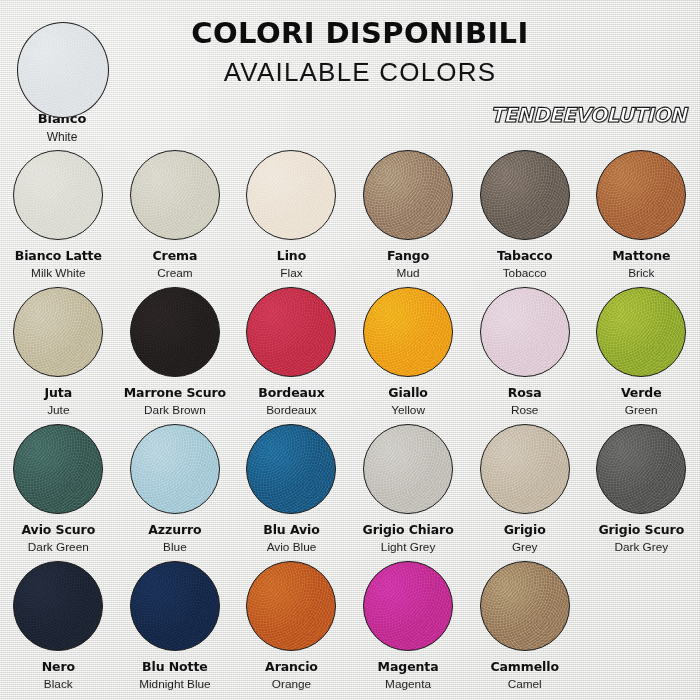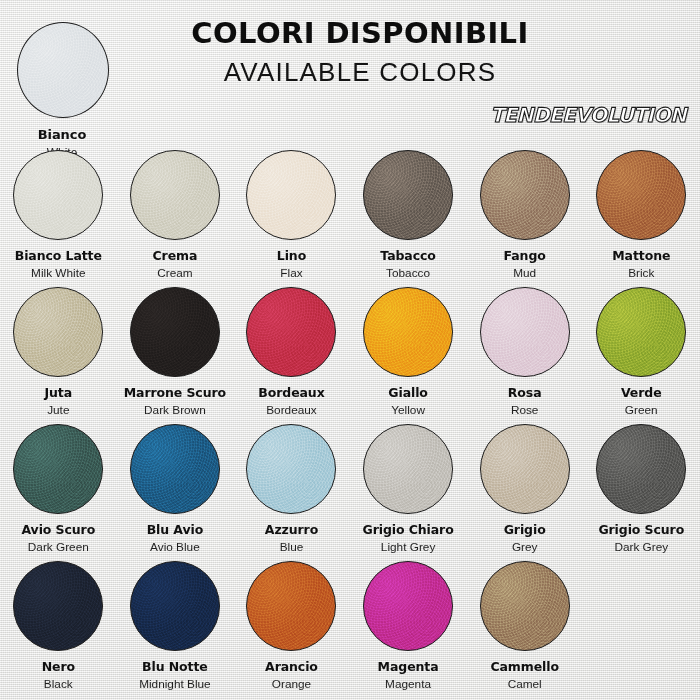--- a/index.html
+++ b/index.html
@@ -151,21 +151,21 @@
   }
   .name-en {
     margin-top: 4px;
     font-size: 11.8px;
     font-weight: 400;
     color: #1f1f1f;
     font-family: Liberation Sans, sans-serif;
     white-space: nowrap;
     line-height: 1.15;
   }
-  .featured .name-it { font-size: 13px; margin-top: 16px; }
+  .featured .name-it { font-size: 13px; margin-top: 0; }
   .featured .name-en { font-size: 12px; }
 </style>
 </head>
 <body>
 
 <div id="page">
 
   <div id="header">
     <div id="title-it">COLORI DISPONIBILI</div>
     <div id="title-en">AVAILABLE COLORS</div>
@@ -197,34 +197,34 @@
       </div>
       <div class="cell">
         <div class="swatch-wrap">
           <div class="swatch" style="background-color: rgb(236, 226, 212);"></div>
         </div>
         <div class="name-it">Lino</div>
         <div class="name-en">Flax</div>
       </div>
       <div class="cell">
         <div class="swatch-wrap">
+          <div class="swatch" style="background-color: rgb(155, 128, 105);"></div>
+        </div>
+        <div class="name-it">Fango</div>
+        <div class="name-en">Mud</div>
+      </div>
+      <div class="cell">
+        <div class="swatch-wrap">
           <div class="swatch" style="background-color: rgb(108, 98, 89);"></div>
         </div>
         <div class="name-it">Tabacco</div>
         <div class="name-en">Tobacco</div>
       </div>
       <div class="cell">
         <div class="swatch-wrap">
-          <div class="swatch" style="background-color: rgb(155, 128, 105);"></div>
-        </div>
-        <div class="name-it">Fango</div>
-        <div class="name-en">Mud</div>
-      </div>
-      <div class="cell">
-        <div class="swatch-wrap">
           <div class="swatch" style="background-color: rgb(169, 102, 60);"></div>
         </div>
         <div class="name-it">Mattone</div>
         <div class="name-en">Brick</div>
       </div>
       <div class="cell">
         <div class="swatch-wrap">
           <div class="swatch" style="background-color: rgb(196, 188, 160);"></div>
         </div>
         <div class="name-it">Juta</div>
@@ -267,34 +267,34 @@
       </div>
       <div class="cell">
         <div class="swatch-wrap">
           <div class="swatch" style="background-color: rgb(59, 92, 86);"></div>
         </div>
         <div class="name-it">Avio Scuro</div>
         <div class="name-en">Dark Green</div>
       </div>
       <div class="cell">
         <div class="swatch-wrap">
+          <div class="swatch" style="background-color: rgb(168, 203, 216);"></div>
+        </div>
+        <div class="name-it">Azzurro</div>
+        <div class="name-en">Blue</div>
+      </div>
+      <div class="cell">
+        <div class="swatch-wrap">
           <div class="swatch" style="background-color: rgb(29, 92, 134);"></div>
         </div>
         <div class="name-it">Blu Avio</div>
         <div class="name-en">Avio Blue</div>
       </div>
       <div class="cell">
         <div class="swatch-wrap">
-          <div class="swatch" style="background-color: rgb(168, 203, 216);"></div>
-        </div>
-        <div class="name-it">Azzurro</div>
-        <div class="name-en">Blue</div>
-      </div>
-      <div class="cell">
-        <div class="swatch-wrap">
           <div class="swatch" style="background-color: rgb(196, 193, 187);"></div>
         </div>
         <div class="name-it">Grigio Chiaro</div>
         <div class="name-en">Light Grey</div>
       </div>
       <div class="cell">
         <div class="swatch-wrap">
           <div class="swatch" style="background-color: rgb(197, 185, 166);"></div>
         </div>
         <div class="name-it">Grigio</div>

